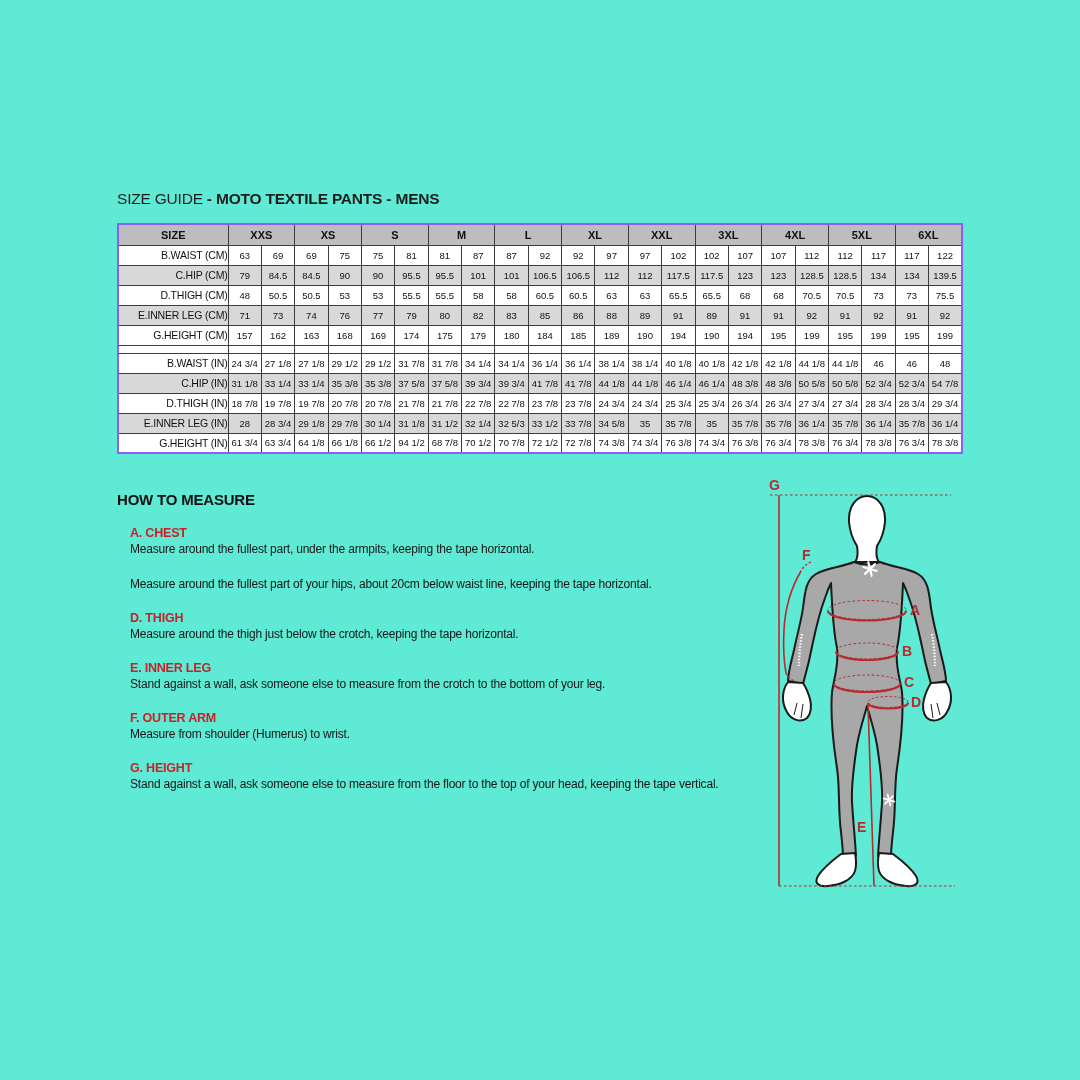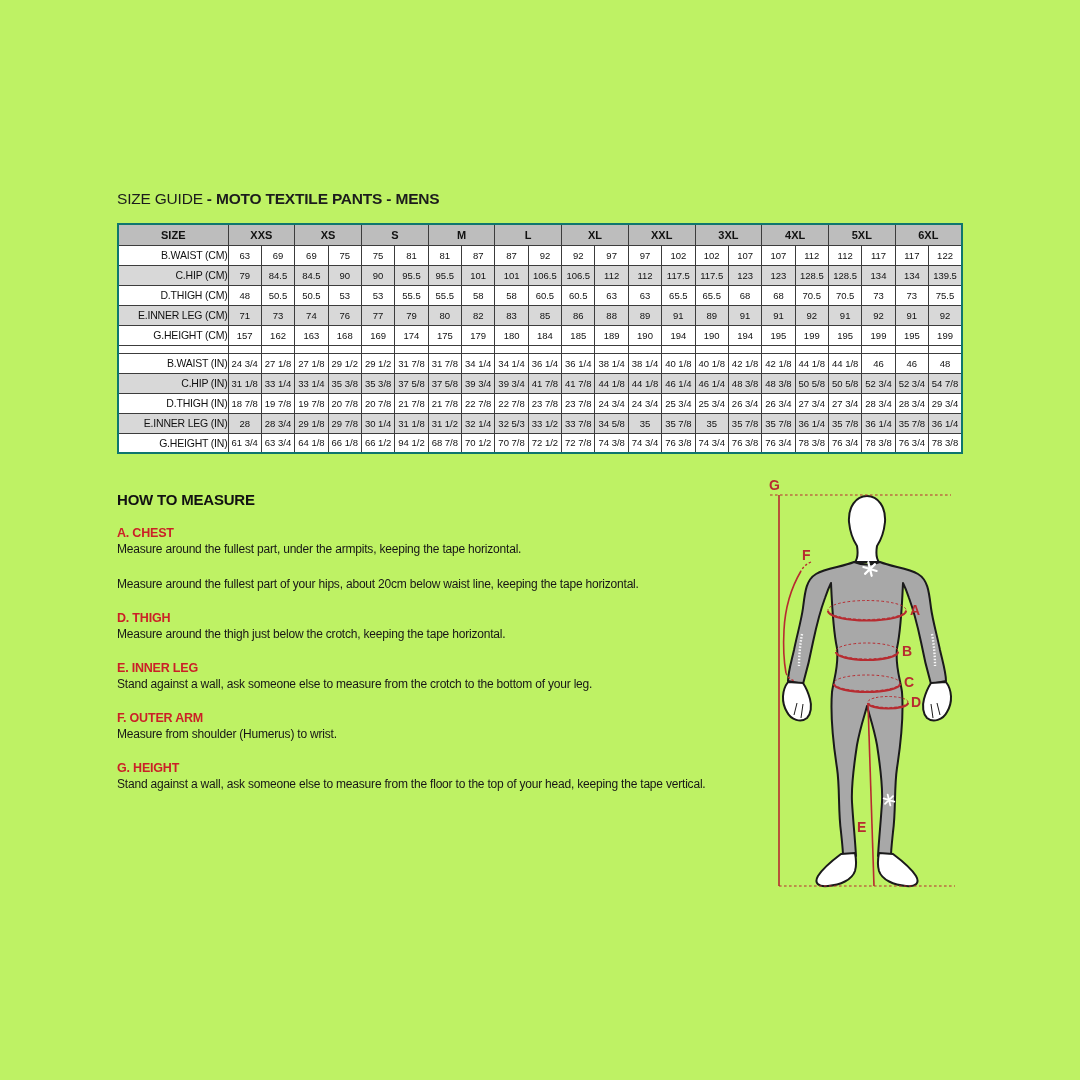--- a/index.html
+++ b/index.html
@@ -10,50 +10,50 @@
     --body-gray:#a8a8a8;
     --ink:#161616;
     --border:#3c3c3c;
   }
   *{box-sizing:border-box;}
   html,body{margin:0;padding:0;}
   body{
     width:1080px;height:1080px;background:#ffffff;
     font-family:"Liberation Sans",sans-serif;color:var(--ink);
   }
-  .page{position:relative;width:1080px;height:1080px;background:#bef264;overflow:hidden;}
+  .page{position:relative;width:1080px;height:1080px;background:#5eead4;overflow:hidden;}
 
   
   .title{position:absolute;left:117px;top:190px;font-size:15.5px;letter-spacing:-0.2px;color:#1c1c1c;white-space:nowrap;}
   .title .bold{font-weight:bold;margin-left:4px;}
 
   
   table.size-table{
     position:absolute;left:117px;top:223px;width:846px;
     border-collapse:collapse;table-layout:fixed;
-    border:2px solid #0f766e;
+    border:2px solid #8b5cf6;
   }
   .size-table th,.size-table td{
     border:1px solid var(--border);
     padding:0;font-size:9.5px;color:#111;text-align:center;
     overflow:hidden;white-space:nowrap;background:#fff;
   }
   .size-table thead th{
     background:var(--header-bg);font-size:11px;font-weight:bold;height:21px;
   }
   .size-table td.row-label{
     text-align:right;padding-left:6px;font-weight:normal;font-size:10.5px;letter-spacing:-0.2px;
   }
   .size-table tr.data-row td{height:20px;}
   .size-table tr.stripe td{background:var(--stripe-bg);}
   .size-table tr.sep-row td{height:8px;background:#fff;}
 
   
   .htm-heading{position:absolute;left:117px;top:491px;font-size:15px;font-weight:bold;letter-spacing:-0.2px;color:#111;}
-  .measure-col{position:absolute;left:117px;top:526px;width:660px;}
+  .measure-col{position:absolute;left:130px;top:526px;width:660px;}
   .measure-section{margin:0 0 19px 0;}
   .m-title{color:var(--accent);font-weight:bold;font-size:12.5px;line-height:15px;letter-spacing:-0.2px;white-space:nowrap;}
   .m-text{font-size:12px;line-height:16px;letter-spacing:-0.2px;color:var(--ink);white-space:nowrap;}
 
   
   .figure-wrap{position:absolute;left:755px;top:470px;width:215px;height:430px;}
   .fig-label{font-family:"Liberation Sans",sans-serif;font-size:14px;font-weight:bold;fill:var(--line-red);}
 </style>
 </head>
 <body>

